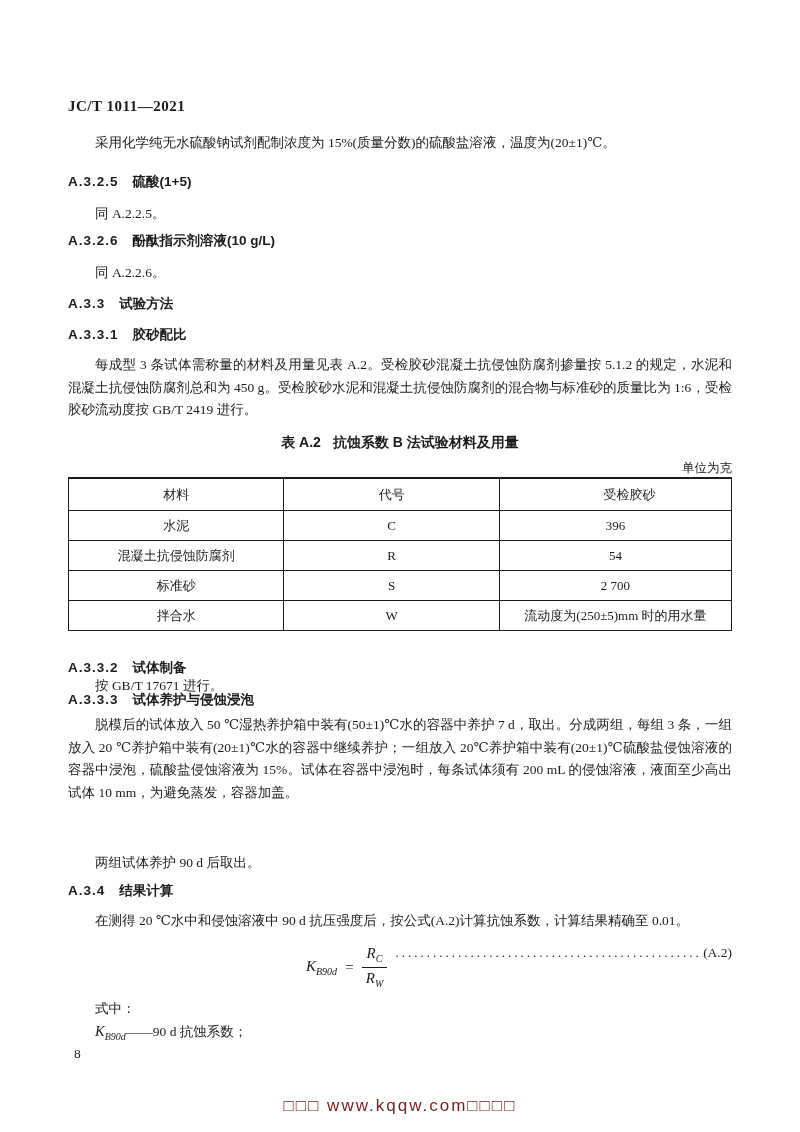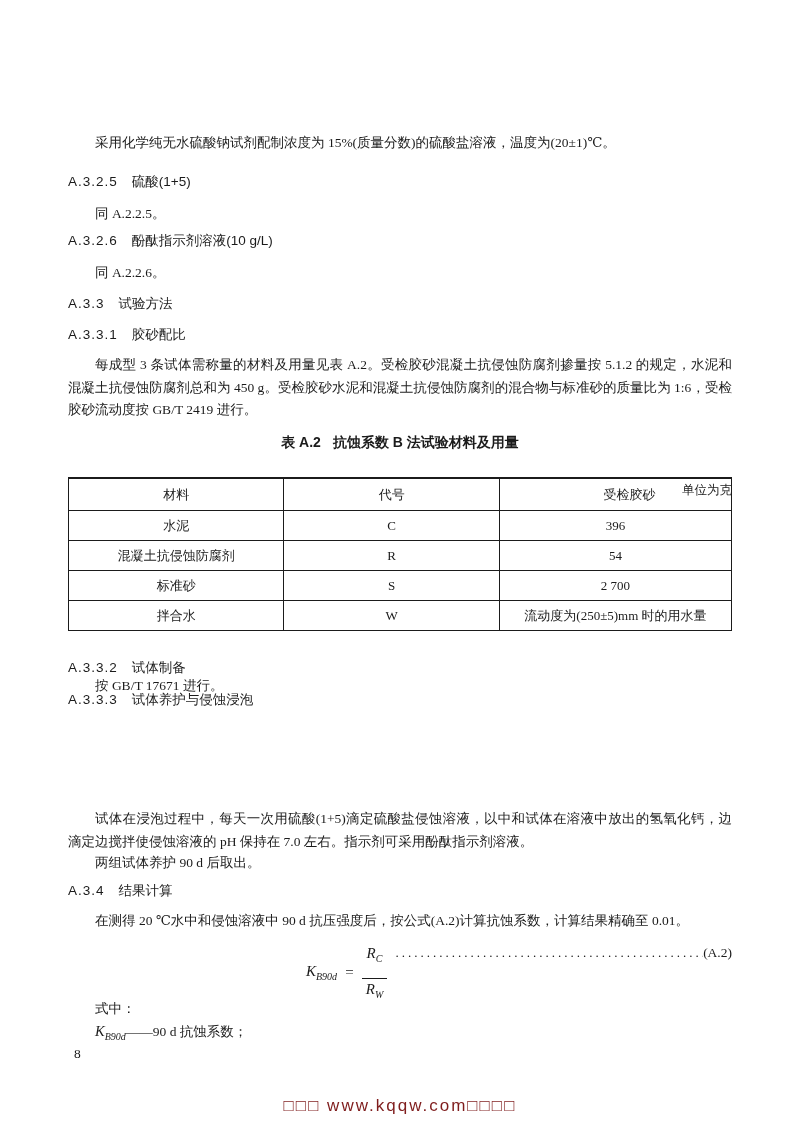--- a/index.html
+++ b/index.html
@@ -12,21 +12,21 @@
     color:#1b1b1b;
     overflow:hidden;
   }
   .abs{position:absolute;left:68px;width:664px;}
   .doc-code{
     font-family:"Liberation Serif",serif;
     font-weight:bold;font-size:15px;letter-spacing:.5px;
   }
   .heading{
     font-family:"Liberation Sans","DejaVu Sans",sans-serif;
-    font-weight:normal;font-size:13.5px;line-height:20px;
+    font-weight:bold;font-size:13.5px;line-height:20px;
   }
   .heading .hnum{margin-right:14px;letter-spacing:1px;}
   .para{
     font-size:13.5px;line-height:22.5px;
     text-align:justify;text-indent:2em;margin:0;
   }
   .tbl-caption{
     text-align:center;
     font-family:"Liberation Sans","DejaVu Sans",sans-serif;
     font-weight:bold;font-size:14px;
@@ -48,21 +48,21 @@
   .formula-row{display:flex;align-items:flex-start;}
   .formula-spacer{width:238px;flex:0 0 auto;}
   .math{
     display:inline-flex;align-items:center;
     font-size:15px;font-style:italic;
     font-family:"Liberation Serif",serif;
   }
   .math sub,.kline sub{font-size:10px;font-style:italic;}
   .math .eq{margin:0 8px;font-style:normal;}
   .frac{display:inline-flex;flex-direction:column;text-align:center;}
-  .frac .fnum{border-bottom:1.2px solid #1b1b1b;padding:0 5px 14px;}
+  .frac .fnum{border-bottom:1.2px solid #1b1b1b;padding:0 5px 3px;}
   .frac .fden{padding-top:2px;}
   .leader{
     flex:1 1 auto;overflow:hidden;white-space:nowrap;
     font-size:13px;letter-spacing:3px;padding:0 8px;
     font-style:normal;
   }
   .formula-tag{font-size:13.5px;flex:0 0 auto;}
   .kline{font-size:13.5px;line-height:22px;}
   .kline i{font-size:14.5px;}
   .page-num{font-size:13.5px;}
@@ -70,20 +70,21 @@
     left:0;width:800px;text-align:center;
     font-family:"Liberation Sans","DejaVu Sans",sans-serif;
     font-size:17px;letter-spacing:2px;color:#7f1d1d;
   }
 </style>
 </head>
 <body>
 
 <div class="page">
 
+  <div class="abs doc-code" style="top:98px;">JC/T 1011—2021</div>
 
   <p class="abs para" style="top:132px;">采用化学纯无水硫酸钠试剂配制浓度为 15%(质量分数)的硫酸盐溶液，温度为(20±1)℃。</p>
 
   <div class="abs heading" style="top:172px;">
     <span class="hnum">A.3.2.5</span><span>硫酸(1+5)</span>
   </div>
 
   <p class="abs para" style="top:203px;">同 A.2.2.5。</p>
 
   <div class="abs heading" style="top:231px;">
@@ -99,21 +100,21 @@
   <div class="abs heading" style="top:325px;">
     <span class="hnum">A.3.3.1</span><span>胶砂配比</span>
   </div>
 
   <p class="abs para" style="top:354px;">每成型 3 条试体需称量的材料及用量见表 A.2。受检胶砂混凝土抗侵蚀防腐剂掺量按 5.1.2 的规定，水泥和混凝土抗侵蚀防腐剂总和为 450 g。受检胶砂水泥和混凝土抗侵蚀防腐剂的混合物与标准砂的质量比为 1:6，受检胶砂流动度按 GB/T 2419 进行。</p>
 
   <div class="abs tbl-caption" style="top:434px;">
     <span class="cap-label">表 A.2</span><span>抗蚀系数 B 法试验材料及用量</span>
   </div>
 
-  <div class="abs unit-note" style="top:482px;">单位为克</div>
+  <div class="abs unit-note" style="top:460px;">单位为克</div>
 
   <div class="abs" style="top:477px;">
     <table class="materials">
       <thead>
         <tr>
           <th style="width:32.5%;">材料</th>
           <th style="width:32.5%;margin-top:6px;">代号</th>
           <th style="width:35%;padding-left:32px;">受检胶砂</th>
         </tr>
       </thead>
@@ -145,22 +146,22 @@
   <div class="abs heading" style="top:631px;margin-top:27px;">
     <span class="hnum">A.3.3.2</span><span>试体制备</span>
   </div>
 
   <p class="abs para" style="top:675px;">按 GB/T 17671 进行。</p>
 
   <div class="abs heading" style="top:690px;">
     <span class="hnum">A.3.3.3</span><span>试体养护与侵蚀浸泡</span>
   </div>
 
+  <p class="abs para" style="top:714px;">脱模后的试体放入 50 ℃湿热养护箱中装有(50±1)℃水的容器中养护 7 d，取出。分成两组，每组 3 条，一组放入 20 ℃养护箱中装有(20±1)℃水的容器中继续养护；一组放入 20℃养护箱中装有(20±1)℃硫酸盐侵蚀溶液的容器中浸泡，硫酸盐侵蚀溶液为 15%。试体在容器中浸泡时，每条试体须有 200 mL 的侵蚀溶液，液面至少高出试体 10 mm，为避免蒸发，容器加盖。</p>
 
-  <p class="abs para" style="top:808px;">试体在浸泡过程中，每天一次用硫酸(1+5)滴定硫酸盐侵蚀溶液，以中和试体在溶液中放出的氢氧化钙，边滴定边搅拌使侵蚀溶液的 pH 保持在 7.0 左右。指示剂可采用酚酞指示剂溶液。</p>
 
   <p class="abs para" style="top:852px;">两组试体养护 90 d 后取出。</p>
 
   <div class="abs heading" style="top:881px;">
     <span class="hnum">A.3.4</span><span>结果计算</span>
   </div>
 
   <p class="abs para" style="top:910px;">在测得 20 ℃水中和侵蚀溶液中 90 d 抗压强度后，按公式(A.2)计算抗蚀系数，计算结果精确至 0.01。</p>
 
   <div class="abs formula-row" style="top:945px;height:52px;">

